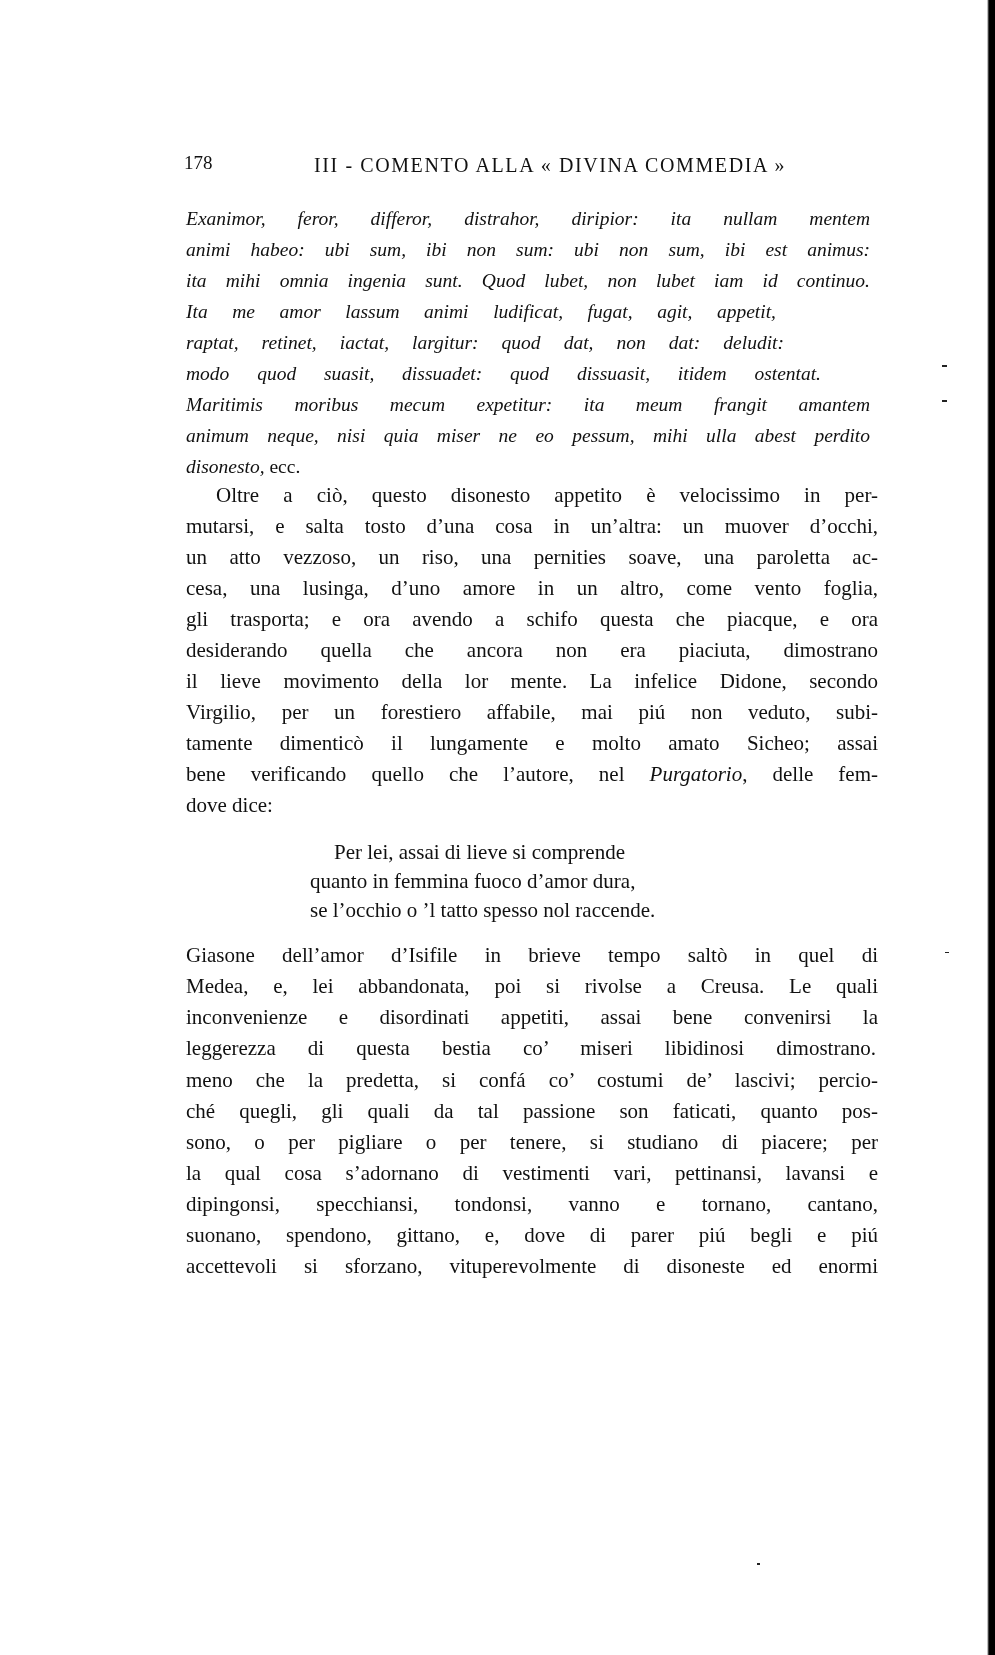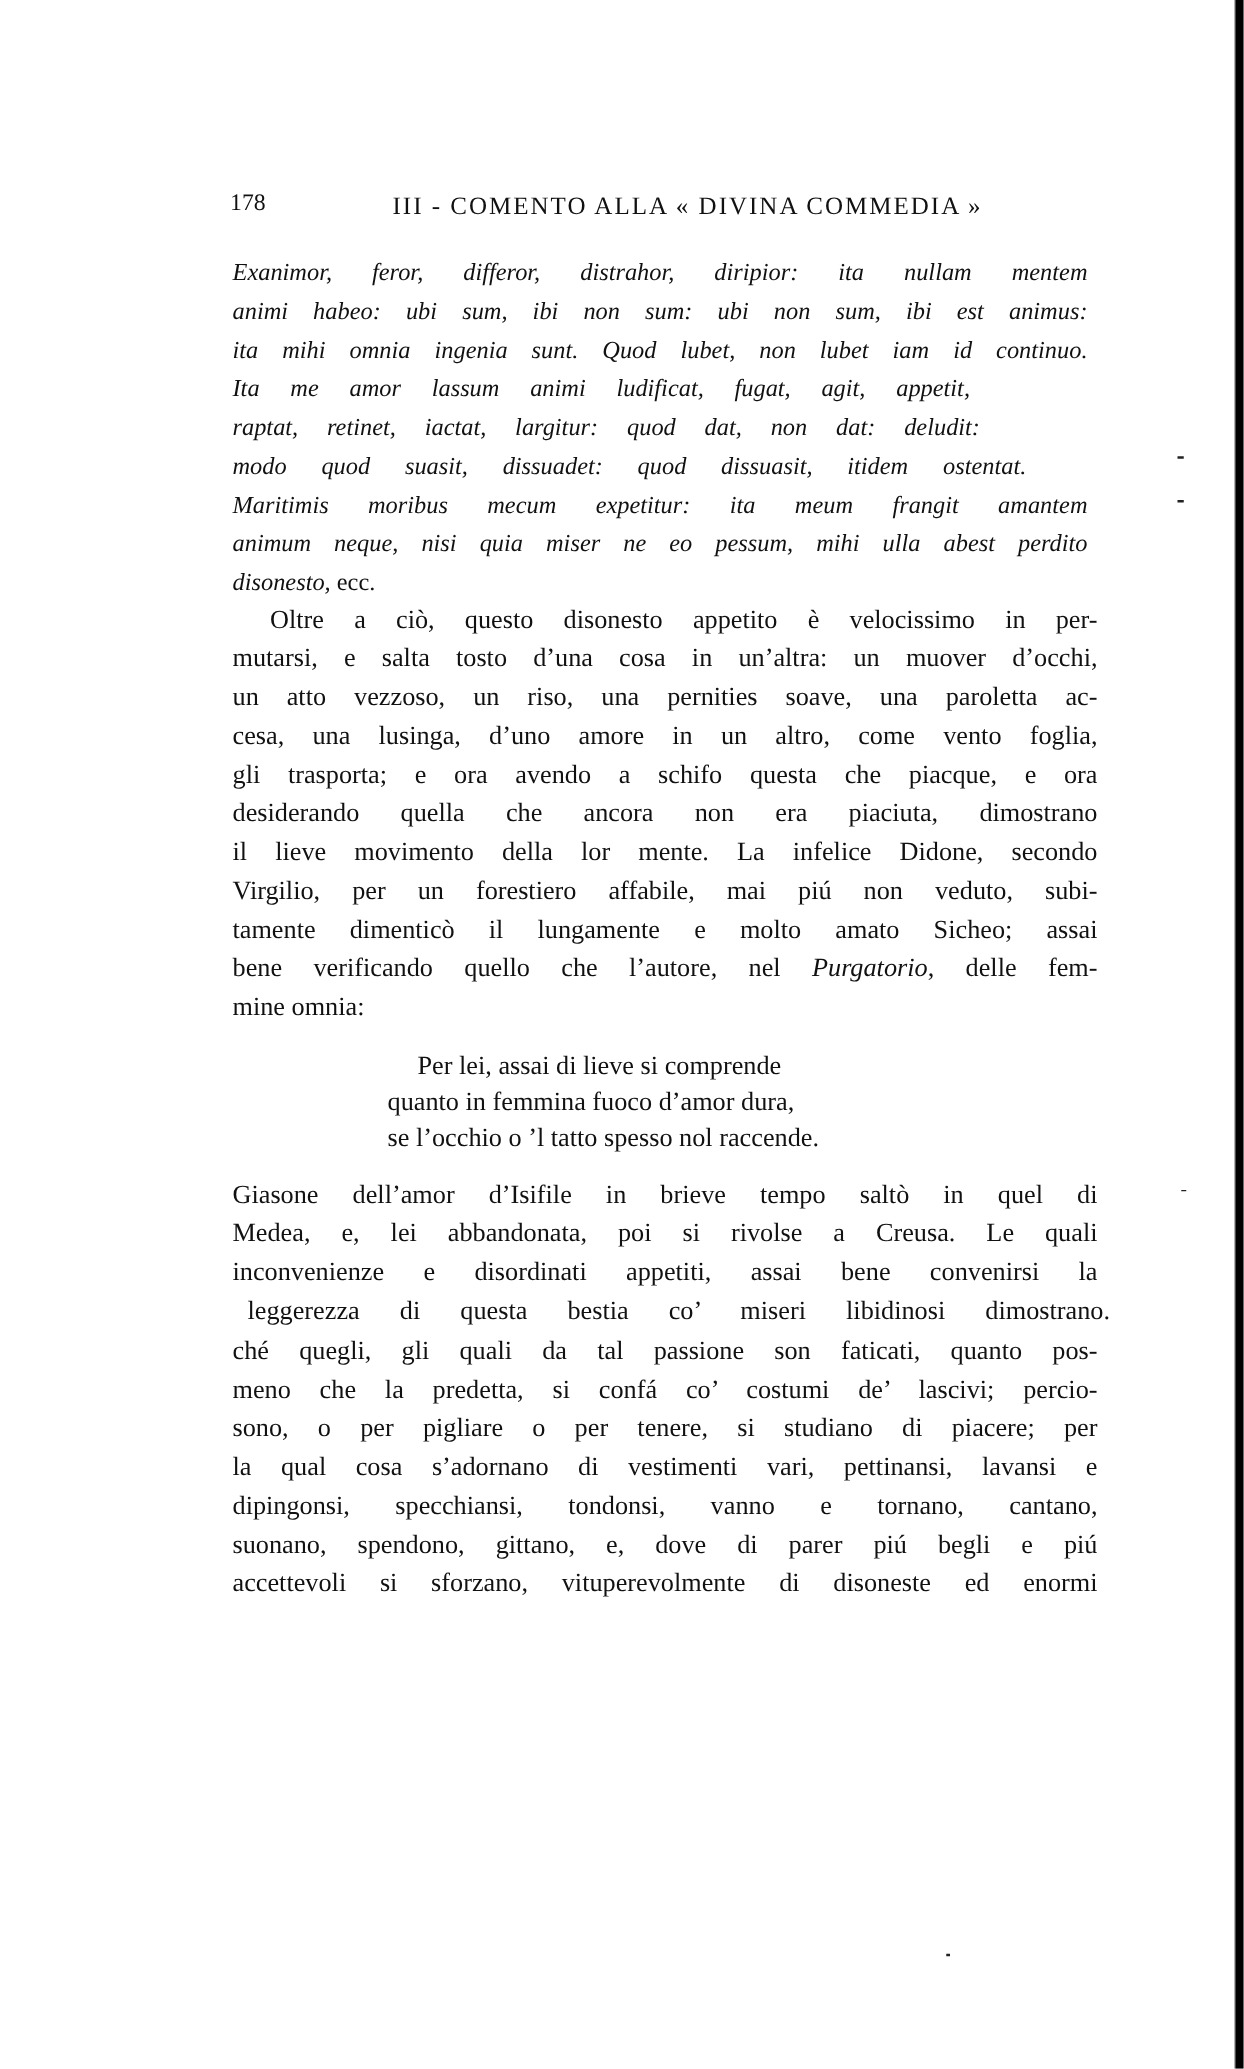--- a/index.html
+++ b/index.html
@@ -152,37 +152,37 @@
   <span class="line indent">Oltre a ciò, questo disonesto appetito è velocissimo in per-</span>
   <span class="line">mutarsi, e salta tosto d’una cosa in un’altra: un muover d’occhi,</span>
   <span class="line">un atto vezzoso, un riso, una pernities soave, una paroletta ac-</span>
   <span class="line">cesa, una lusinga, d’uno amore in un altro, come vento foglia,</span>
   <span class="line">gli trasporta; e ora avendo a schifo questa che piacque, e ora</span>
   <span class="line">desiderando quella che ancora non era piaciuta, dimostrano</span>
   <span class="line">il lieve movimento della lor mente. La infelice Didone, secondo</span>
   <span class="line">Virgilio, per un forestiero affabile, mai piú non veduto, subi-</span>
   <span class="line">tamente dimenticò il lungamente e molto amato Sicheo; assai</span>
   <span class="line"><span>bene verificando quello che l’autore, nel </span><em>Purgatorio</em><span>, delle fem-</span></span>
-  <span class="line last">mine omnia:</span>
+  <span class="line last">dove dice:</span>
 </div>
 
 <div class="verse">
   <span class="line first">Per lei, assai di lieve si comprende</span>
   <span class="line">quanto in femmina fuoco d’amor dura,</span>
   <span class="line">se l’occhio o ’l tatto spesso nol raccende.</span>
 </div>
 
 <div class="prose" style="top:940px;">
   <span class="line">Giasone dell’amor d’Isifile in brieve tempo saltò in quel di</span>
   <span class="line">Medea, e, lei abbandonata, poi si rivolse a Creusa. Le quali</span>
   <span class="line">inconvenienze e disordinati appetiti, assai bene convenirsi la</span>
-  <span class="line" style="width:690px;margin-left:12px;">leggerezza di questa bestia co’ miseri libidinosi dimostrano.</span>
+  <span class="line" style="width:690px;">leggerezza di questa bestia co’ miseri libidinosi dimostrano.</span>
 </div>
 
 <div class="prose" style="top:1065px;">
+  <span class="line">meno che la predetta, si confá co’ costumi de’ lascivi; percio-</span>
   <span class="line">ché quegli, gli quali da tal passione son faticati, quanto pos-</span>
-  <span class="line">meno che la predetta, si confá co’ costumi de’ lascivi; percio-</span>
   <span class="line">sono, o per pigliare o per tenere, si studiano di piacere; per</span>
   <span class="line">la qual cosa s’adornano di vestimenti vari, pettinansi, lavansi e</span>
   <span class="line">dipingonsi, specchiansi, tondonsi, vanno e tornano, cantano,</span>
   <span class="line">suonano, spendono, gittano, e, dove di parer piú begli e piú</span>
   <span class="line">accettevoli si sforzano, vituperevolmente di disoneste ed enormi</span>
 </div>
 
 </body></html>

